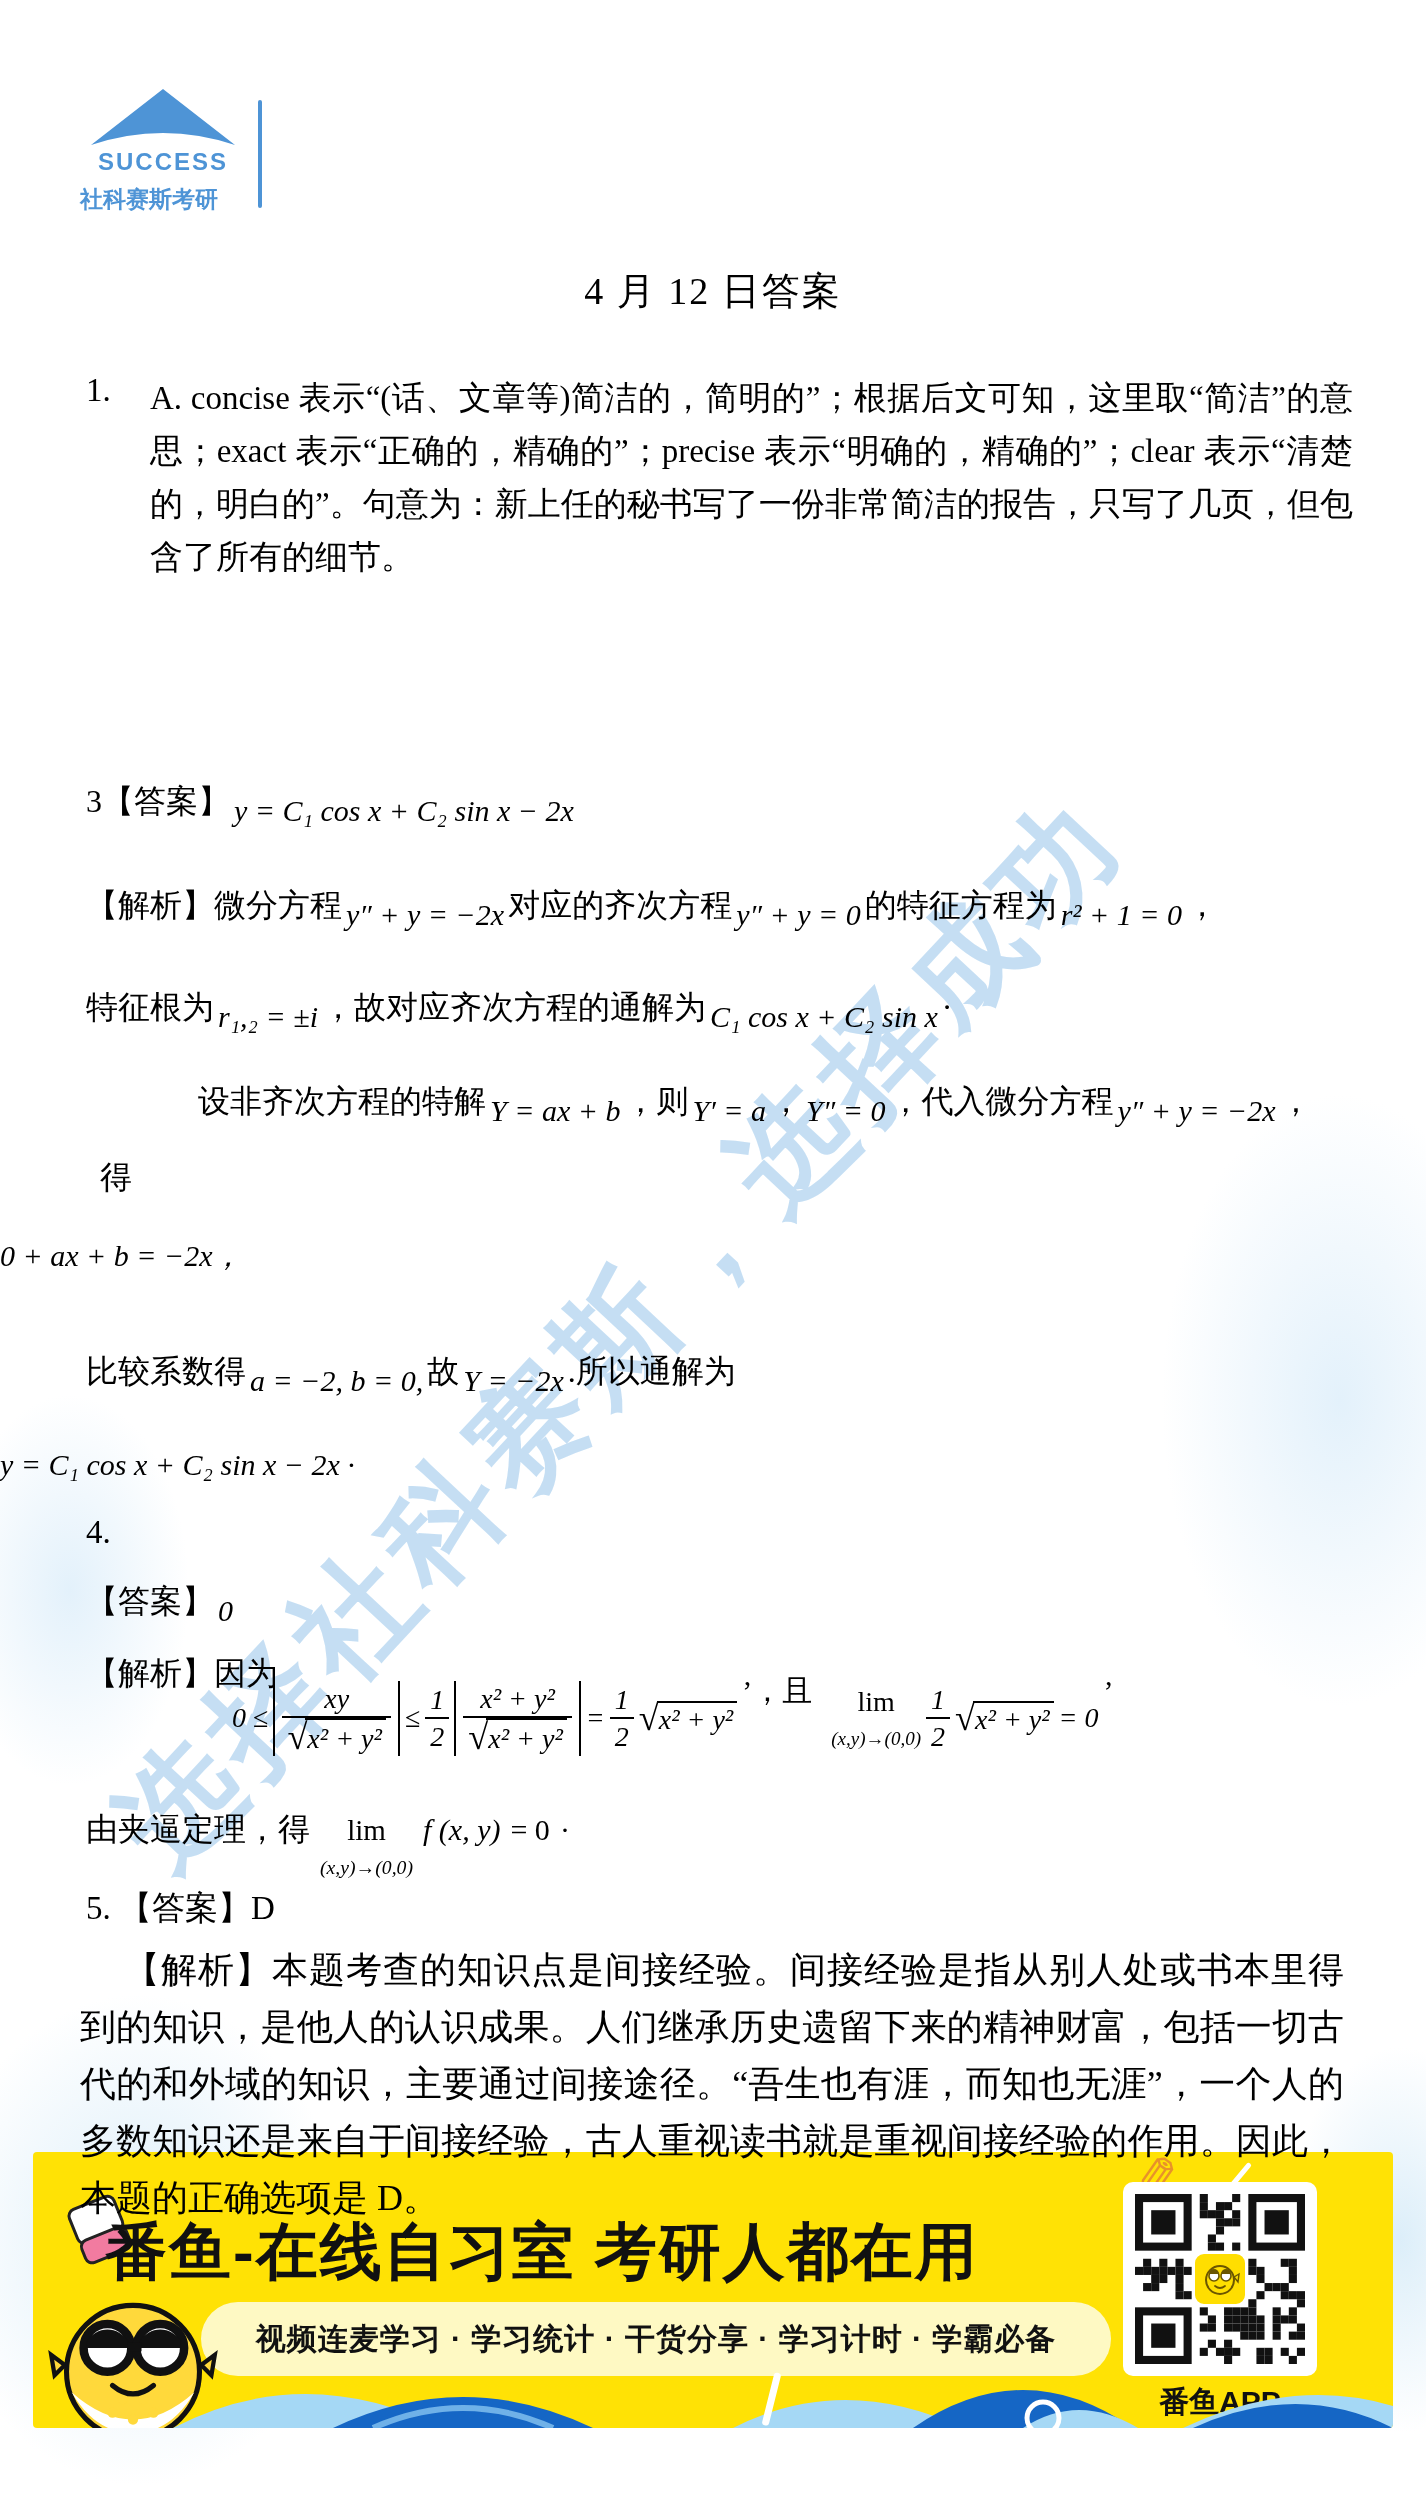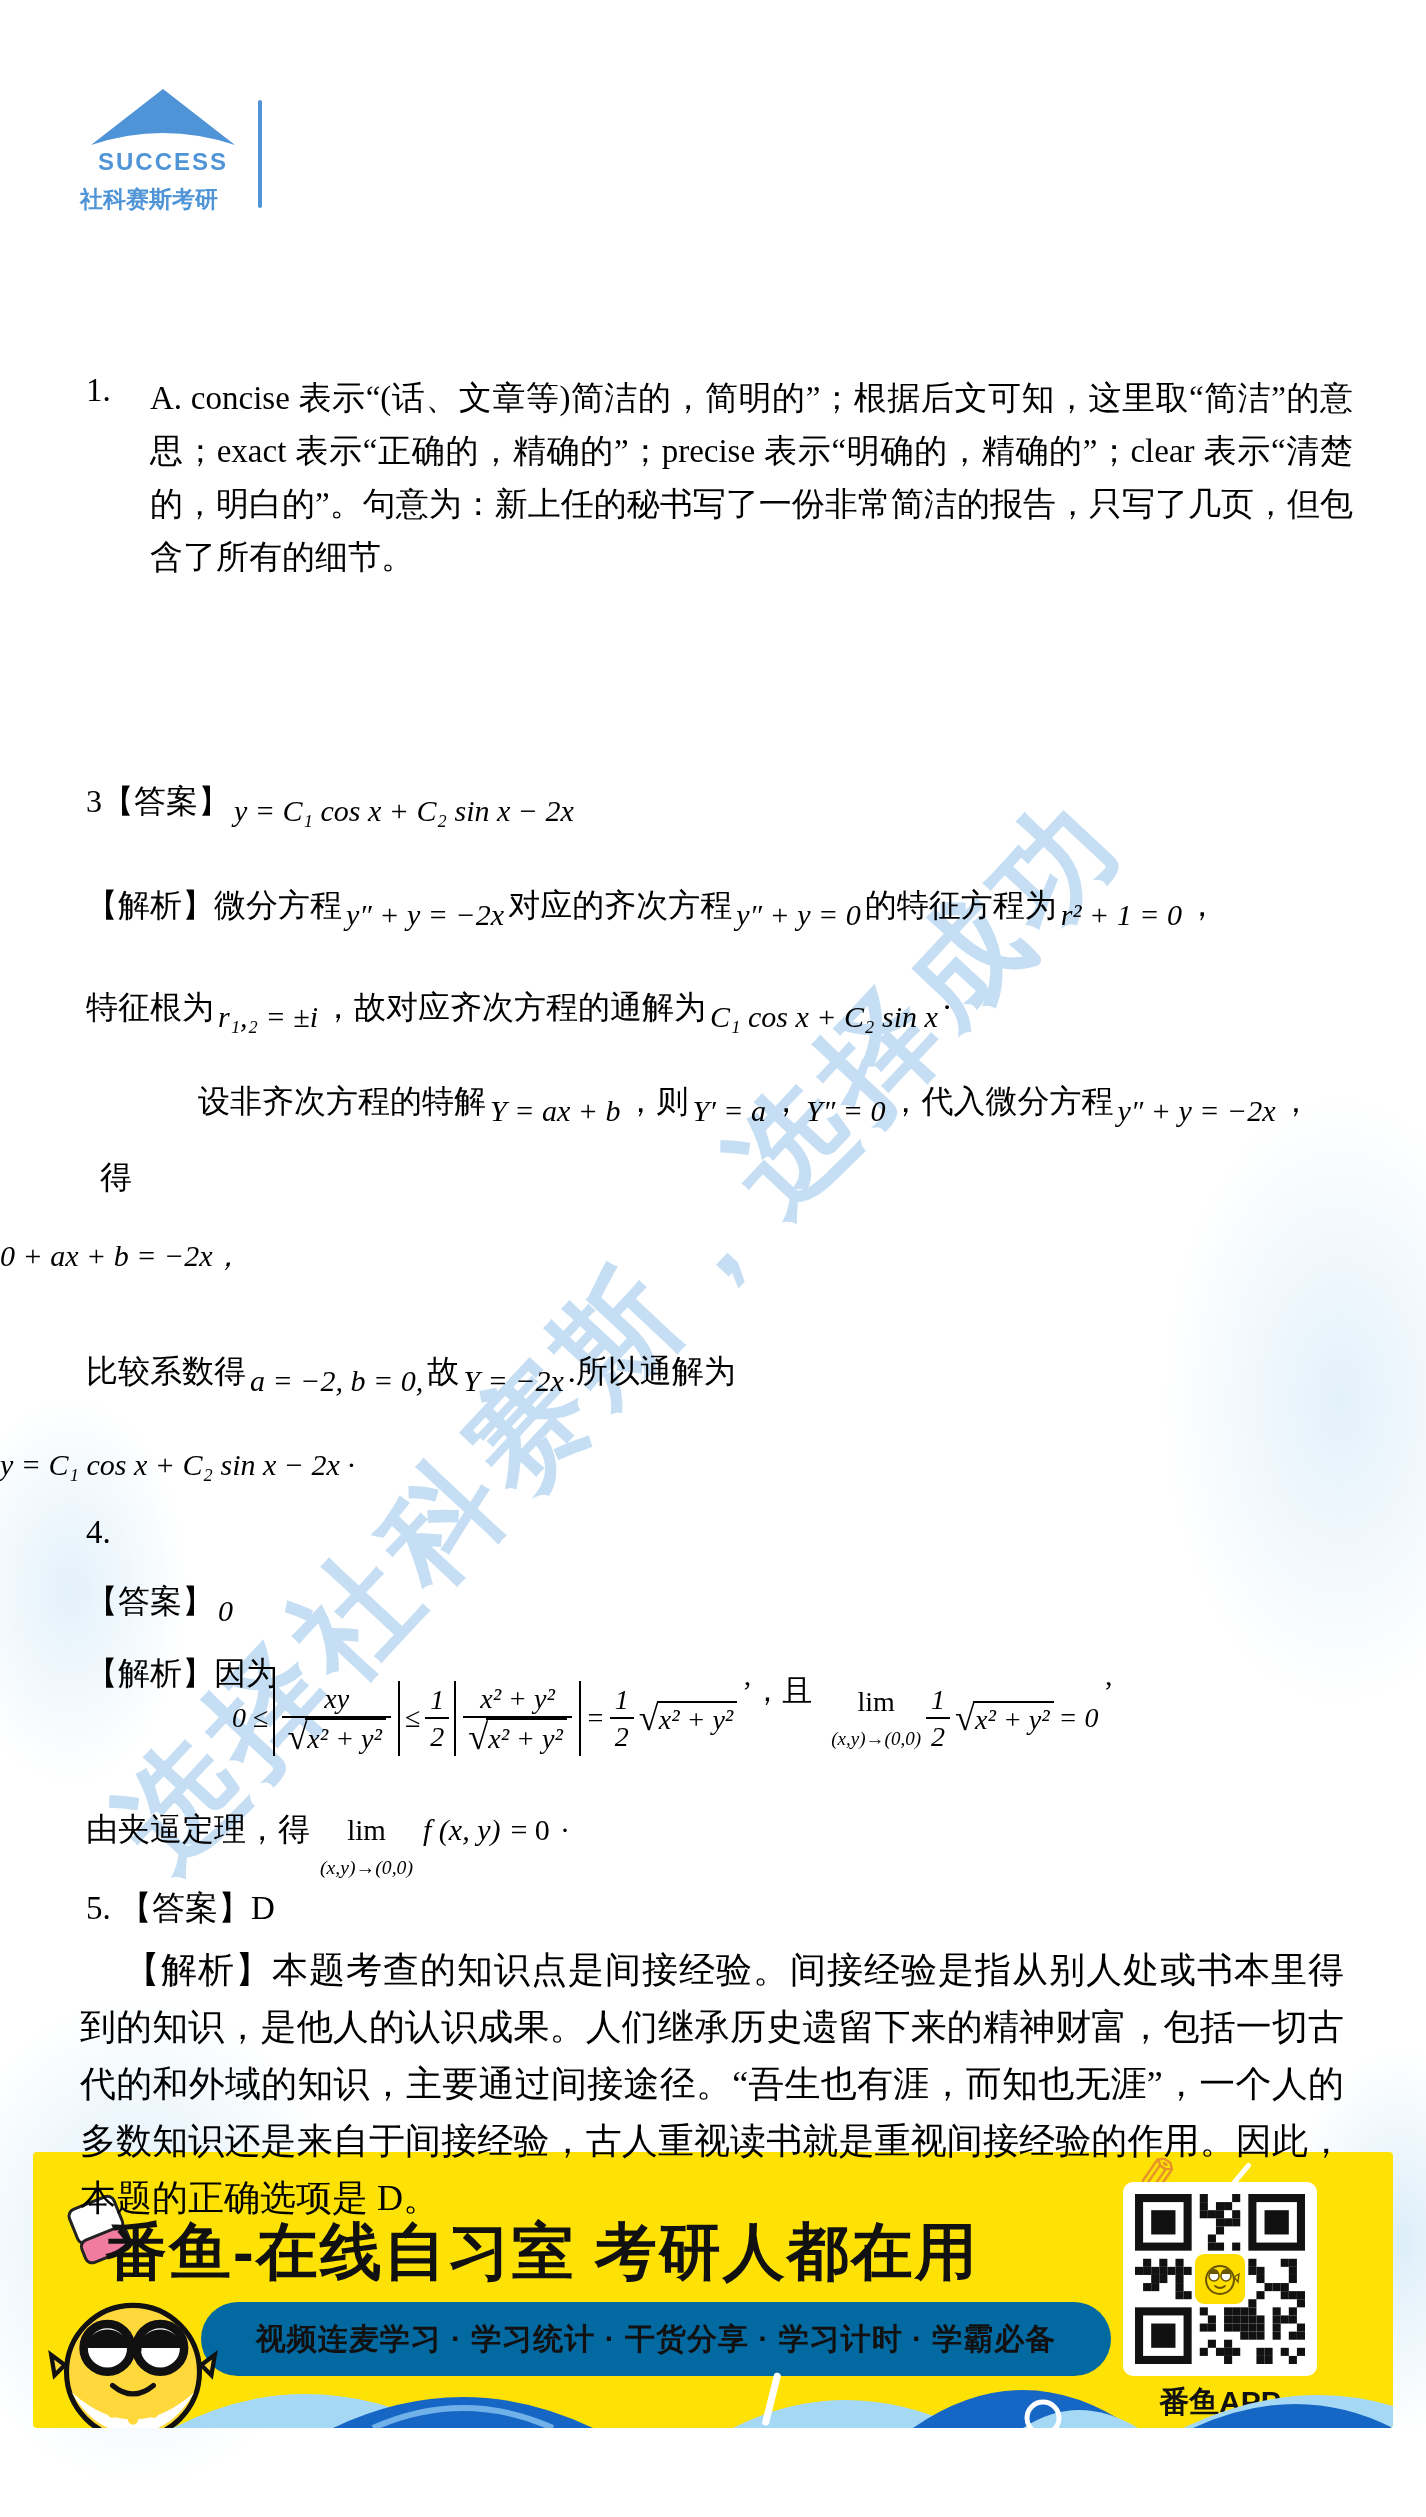--- a/index.html
+++ b/index.html
@@ -60,21 +60,21 @@
   .lim{display:inline-flex;flex-direction:column;align-items:center;line-height:1.05;gap:12px;}
   .lim .ltop{font-style:normal;}
   .lim .lbot{font-size:0.68em;}
   .raised{transform:translateY(-27px);font-style:normal;font-size:30px;}
 
   
   .banner{position:absolute;left:33px;top:2152px;width:1360px;height:276px;background:#FFE205;z-index:5;border-radius:4px;overflow:hidden;}
   .banner-headline{position:absolute;left:72px;top:58px;white-space:nowrap;
                    font-family:"Liberation Sans","DejaVu Sans",sans-serif;font-weight:900;
                    font-size:62px;letter-spacing:2px;color:#111;}
-  .feature-pill{position:absolute;left:168px;top:150px;width:910px;height:74px;background:#0369a1;border-radius:38px;
+  .feature-pill{position:absolute;left:168px;top:150px;width:910px;height:74px;background:#fef9c3;border-radius:38px;
                 display:flex;align-items:center;justify-content:center;}
   .feature-text{font-family:"Liberation Sans","DejaVu Sans",sans-serif;font-weight:700;font-size:30px;color:#111;letter-spacing:1px;}
   .qr-box{position:absolute;left:1090px;top:30px;width:194px;height:194px;background:#fff;border-radius:10px;
           display:flex;align-items:center;justify-content:center;}
   .qr-logo{position:absolute;left:calc(50% - 27px);top:calc(50% - 27px);width:54px;height:54px;background:#FFDE00;border-radius:11px;
            border:2px solid #fff;box-sizing:border-box;display:flex;align-items:center;justify-content:center;}
   .qr-label{position:absolute;left:1090px;top:230px;width:194px;text-align:center;
             font-family:"Liberation Sans","DejaVu Sans",sans-serif;font-weight:700;font-size:30px;color:#111;}
   .waves{position:absolute;left:0;bottom:0;width:1360px;height:62px;}
   .mascot{position:absolute;left:14px;top:138px;}
@@ -97,20 +97,21 @@
 
   <div class="watermark">选择社科赛斯，选择成功</div>
 
   <svg class="logo-tri" width="150" height="64" viewBox="0 0 150 64">
     <path d="M75 3 L147 59 Q75 35 3 59 Z" fill="#4E94D6"></path>
   </svg>
   <div class="logo-brand">SUCCESS</div>
   <div class="logo-sub">社科赛斯考研</div>
   <div class="divider"></div>
 
+  <div class="doc-title">4 月 12 日答案</div>
 
   <div class="abs-el q1num">1.</div>
   <div class="para q1text">A. concise 表示“(话、文章等)简洁的，简明的”；根据后文可知，这里取“简洁”的意思；exact 表示“正确的，精确的”；precise 表示“明确的，精确的”；clear 表示“清楚的，明白的”。句意为：新上任的秘书写了一份非常简洁的报告，只写了几页，但包含了所有的细节。</div>
 
 
   <div class="abs-el mline" style="left:86px;top:780px;">
     <span class="zh">3【答案】</span>
     <span class="math mlow">y = C₁ cos x + C₂ sin x − 2x</span>
   </div>
 

